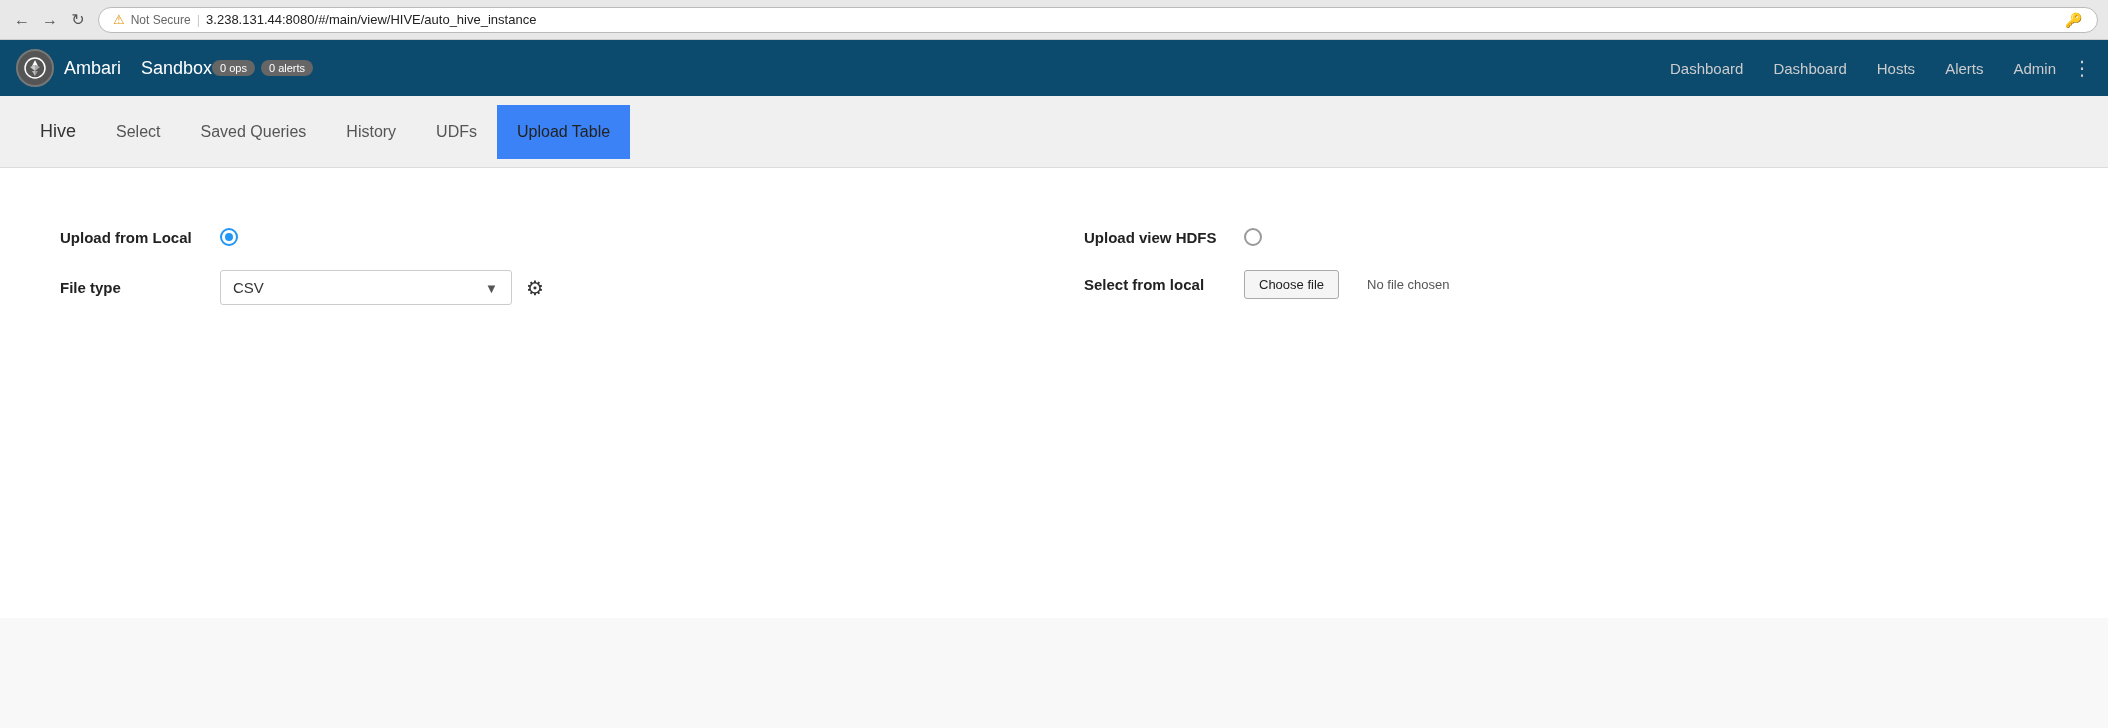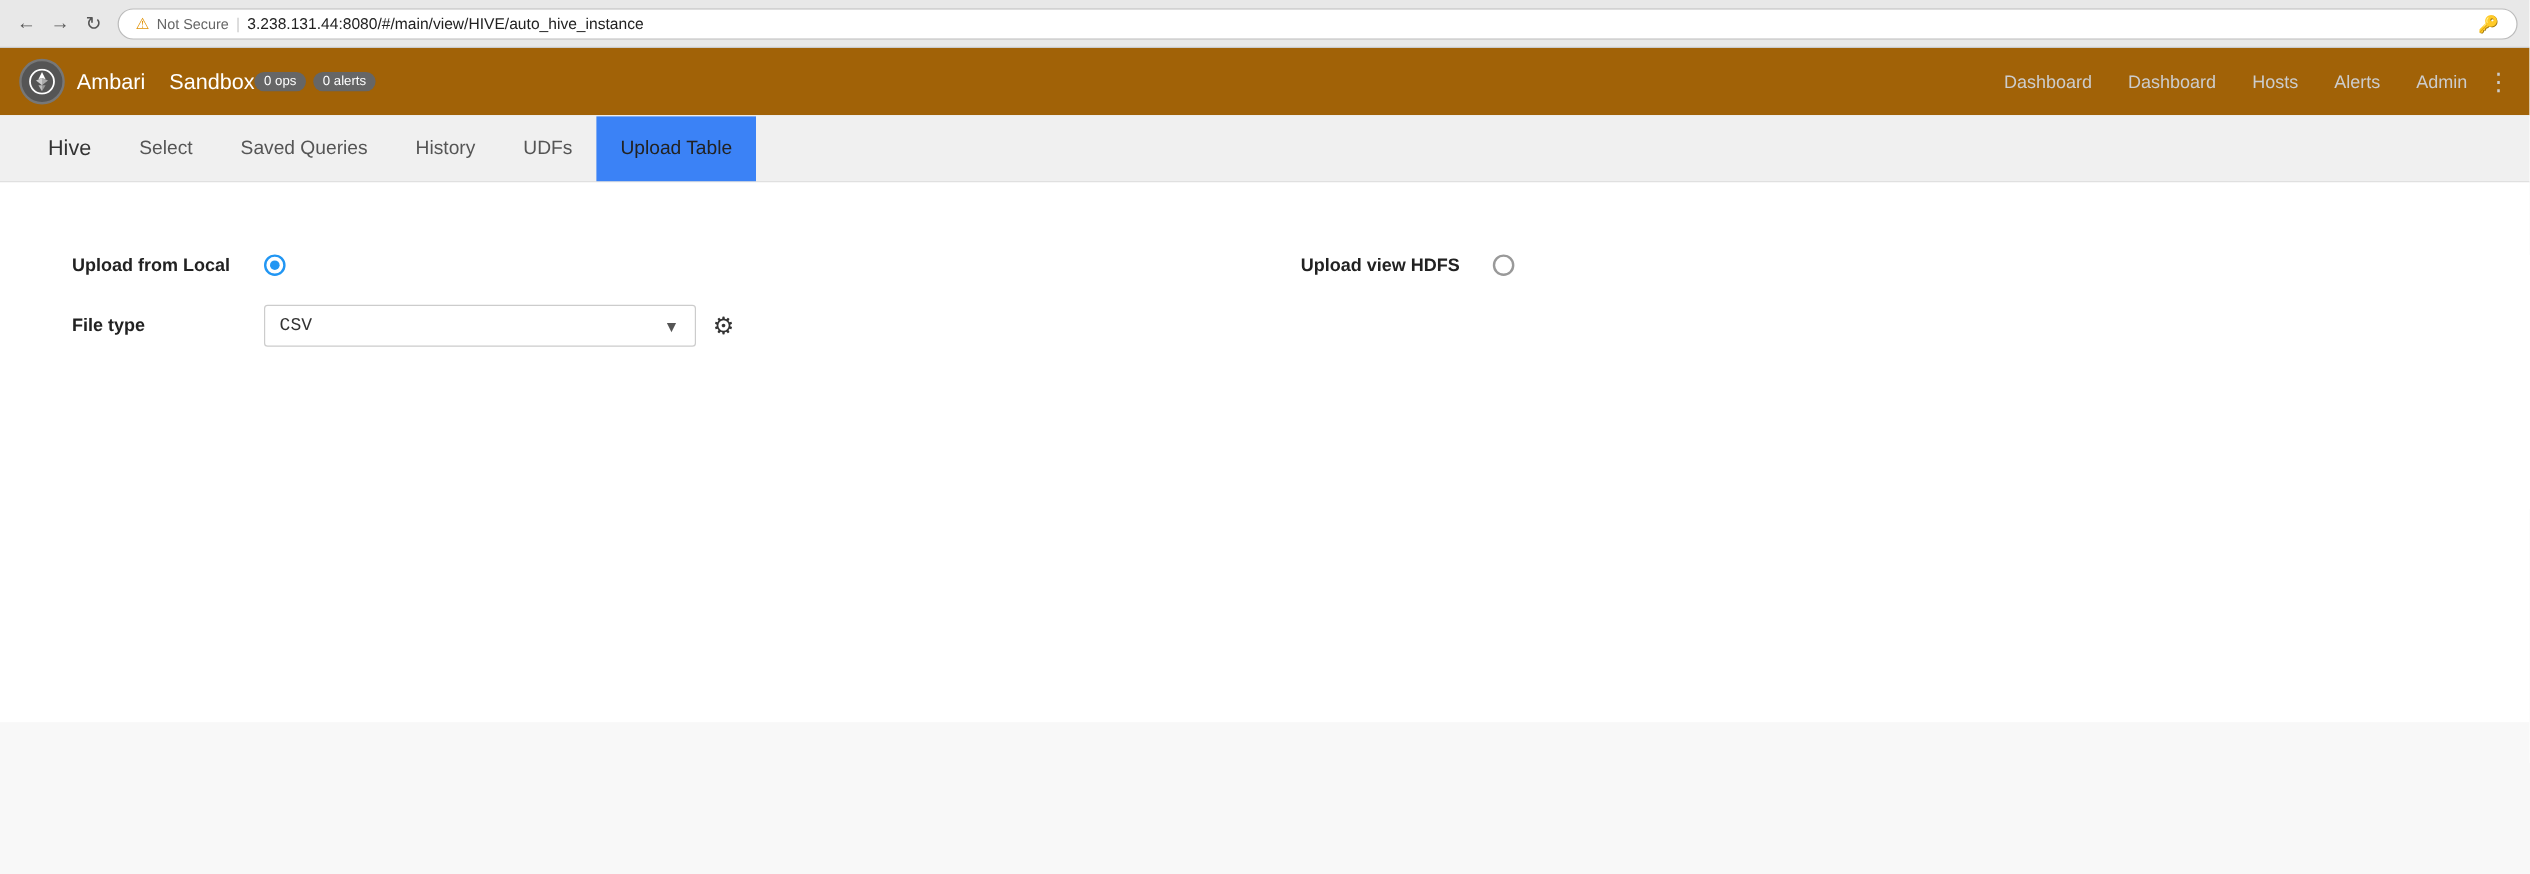--- a/index.html
+++ b/index.html
@@ -33,21 +33,21 @@
       font-size: 13px;
     }
     .not-secure-icon { color: #e09000; font-size: 13px; }
     .not-secure-text { color: #666; font-size: 12px; }
     .separator { color: #ccc; }
     .url-text { color: #222; font-size: 13px; }
     .lock-icon { margin-left: auto; color: #666; font-size: 14px; }
 
     
     .top-nav {
-      background: #a16207;
+      background: #0c4a6e;
       color: white;
       display: flex;
       align-items: center;
       height: 56px;
       padding: 0 16px;
     }
     .brand {
       display: flex;
       align-items: center;
       gap: 10px;
@@ -97,21 +97,21 @@
       cursor: pointer;
     }
 
     
     .hive-tabs {
       background: #f0f0f0;
       border-bottom: 1px solid #ddd;
       display: flex;
       align-items: center;
       padding: 12px 20px;
-      height: 56px;
+      height: 72px;
     }
     .hive-tab {
       padding: 18px 20px;
       font-size: 16px;
       color: #555;
       cursor: pointer;
       border: none;
       background: none;
       position: relative;
     }
@@ -185,23 +185,22 @@
     }
     .file-type-select {
       appearance: none;
       -webkit-appearance: none;
       background: white;
       border: 1px solid #ccc;
       border-radius: 3px;
       padding: 8px 36px 8px 12px;
       font-size: 15px;
       color: #333;
-      width: 360px;
-      cursor: pointer;
-      font-family: Liberation Mono, monospace;
+      width: 292px;
+      cursor: pointer;
     }
     .select-arrow {
       position: absolute;
       right: 50px;
       top: 50%;
       transform: translateY(-50%);
       pointer-events: none;
       color: #555;
       font-size: 13px;
     }
@@ -309,16 +308,21 @@
       </div>
     </div>
 
     <div class="upload-right">
 
       <div class="form-row">
         <span class="form-label">Upload view HDFS</span>
         <div class="radio-btn unselected"></div>
       </div>
 
+      <div class="form-row">
+        <span class="form-label">Select from local</span>
+        <button class="choose-file-btn">Choose file</button>
+        <span class="no-file-text">No file chosen</span>
+      </div>
     </div>
 
   </div>
 </div>
 
 </body></html>

